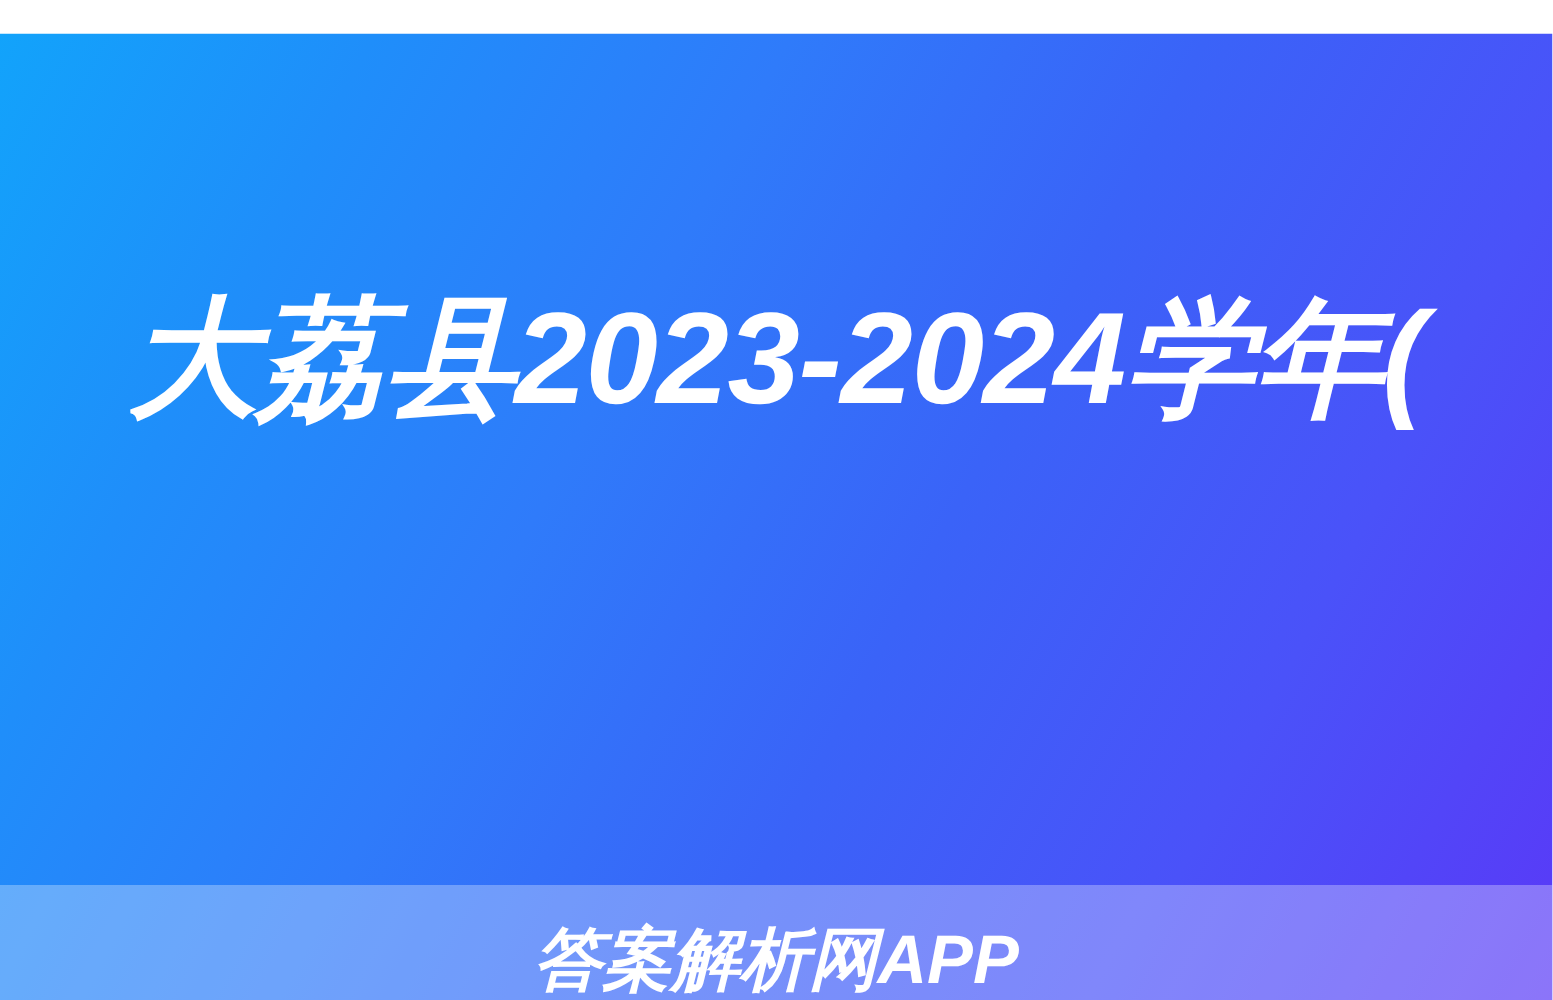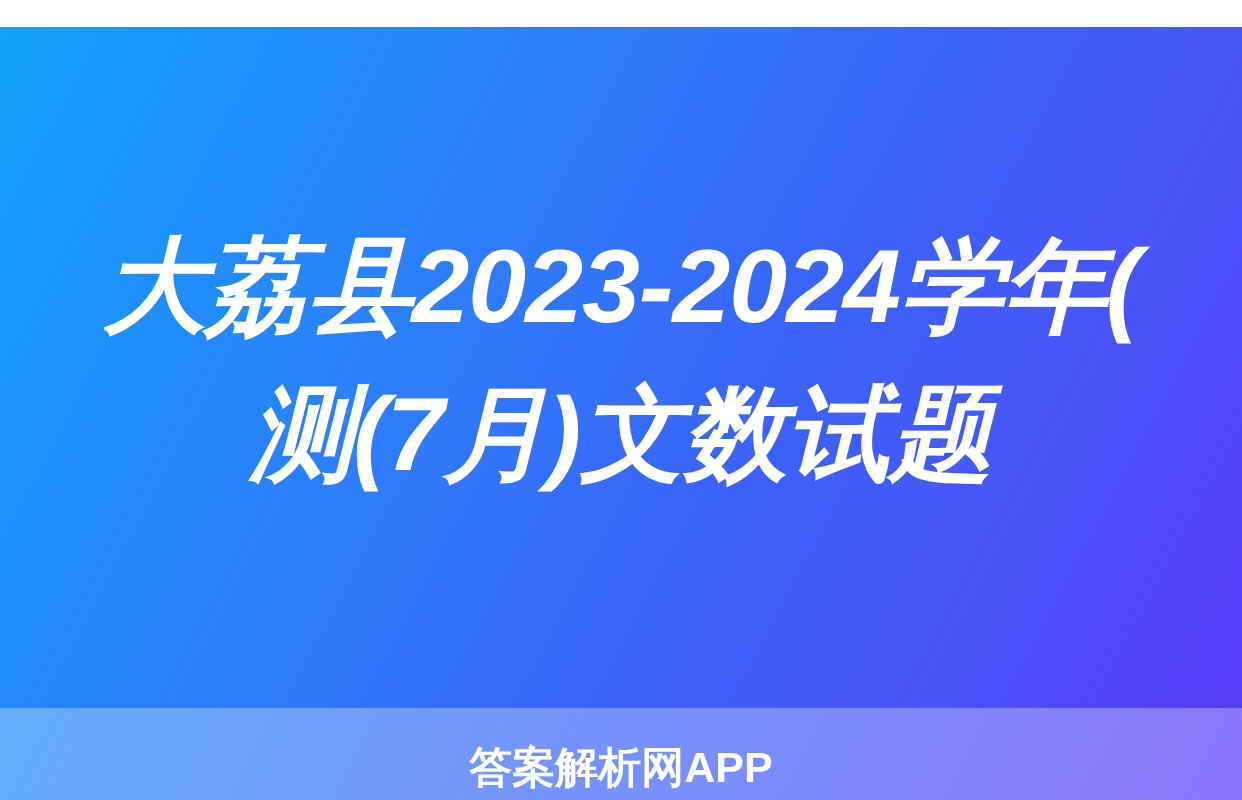--- a/index.html
+++ b/index.html
@@ -57,34 +57,34 @@
     top: 681px;
     height: 119px;
     background: rgba(255, 255, 255, 0.30);
     display: flex;
     align-items: center;
     justify-content: center;
   }
 
   #watermark-text {
     color: #ffffff;
-    font-size: 43px;
+    font-size: 55px;
     font-weight: 700;
+    font-style: italic;
     letter-spacing: 0px;
     line-height: 1;
     white-space: nowrap;
   }
 </style>
 </head>
 <body>
 
 <div id="card">
 
   <div id="title-block">
     <span class="title-line">大荔县2023-2024学年(</span>
-    <span class="title-line">测(7月)文数试题</span>
   </div>
 
   <div id="watermark-band">
     <span id="watermark-text">答案解析网APP</span>
   </div>
 
 </div>
 
 </body></html>

